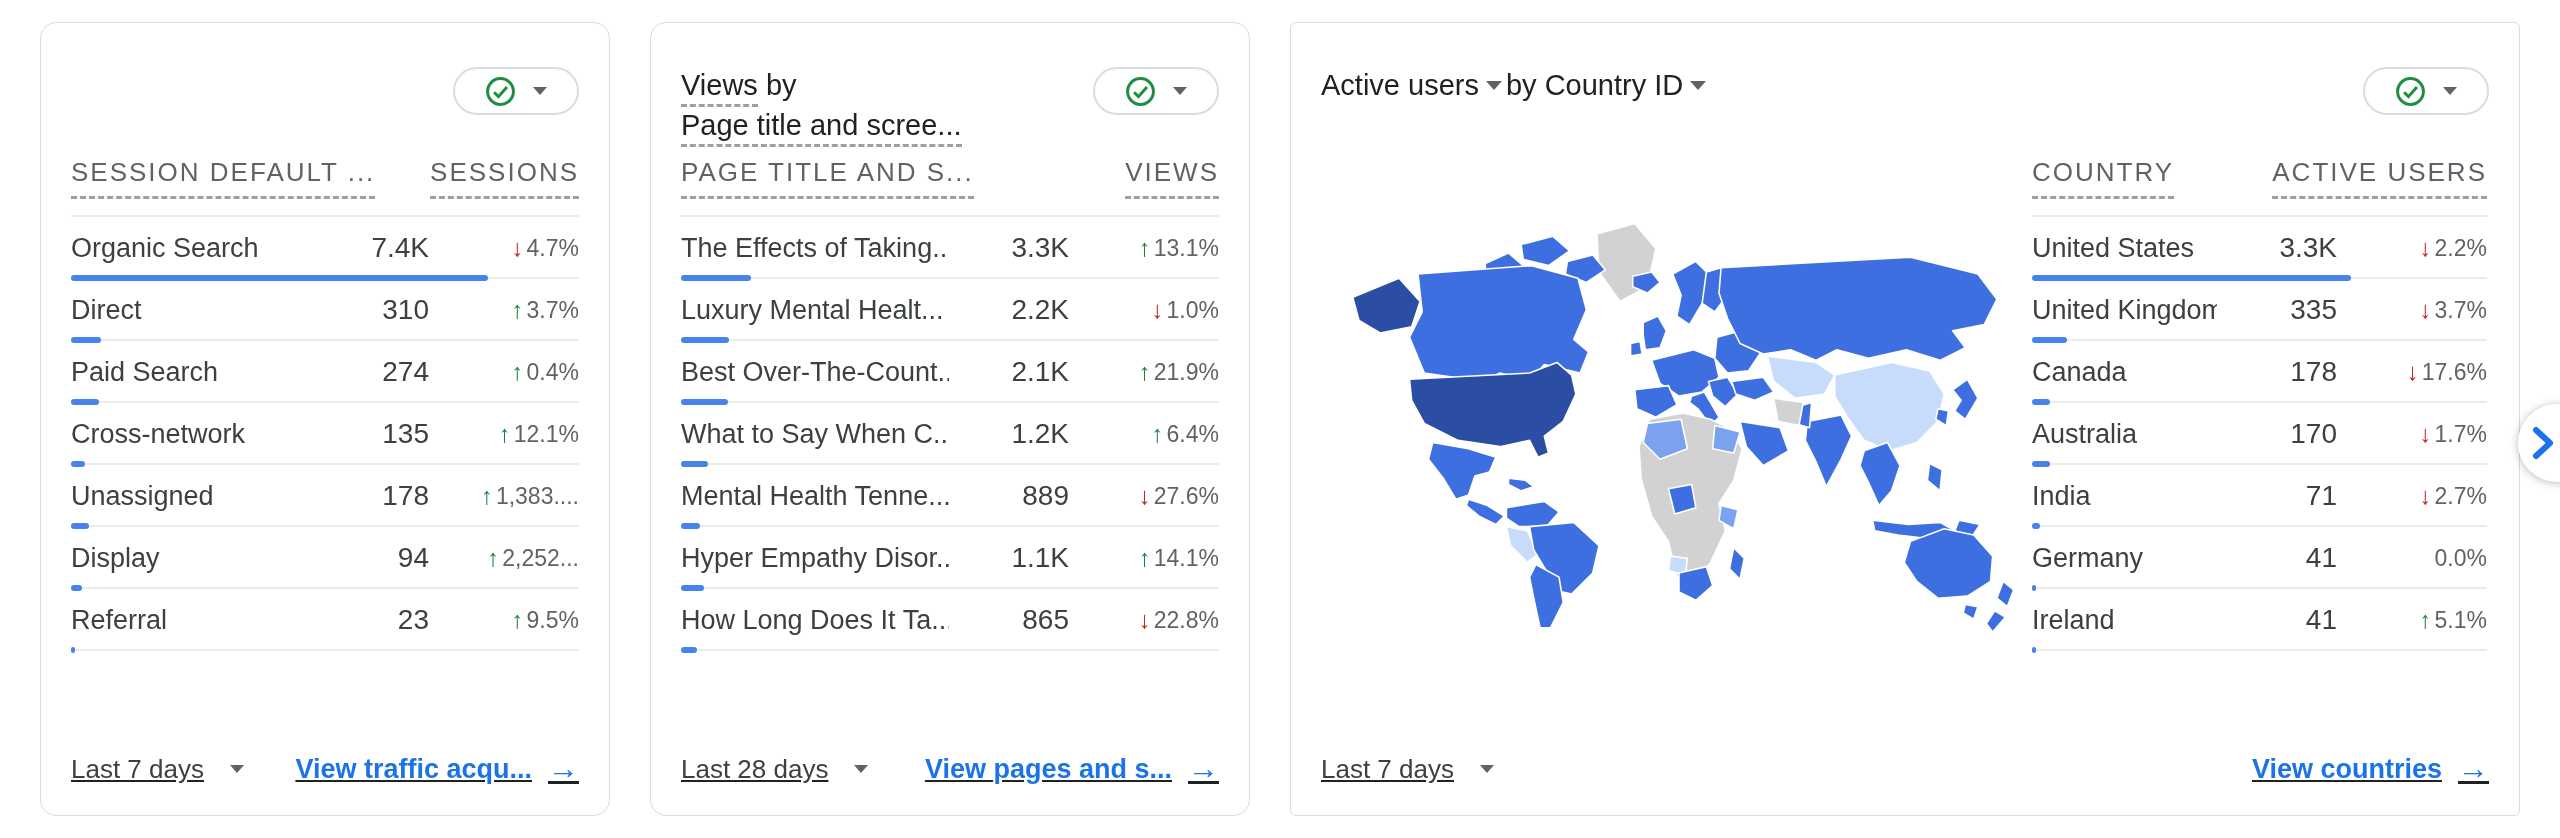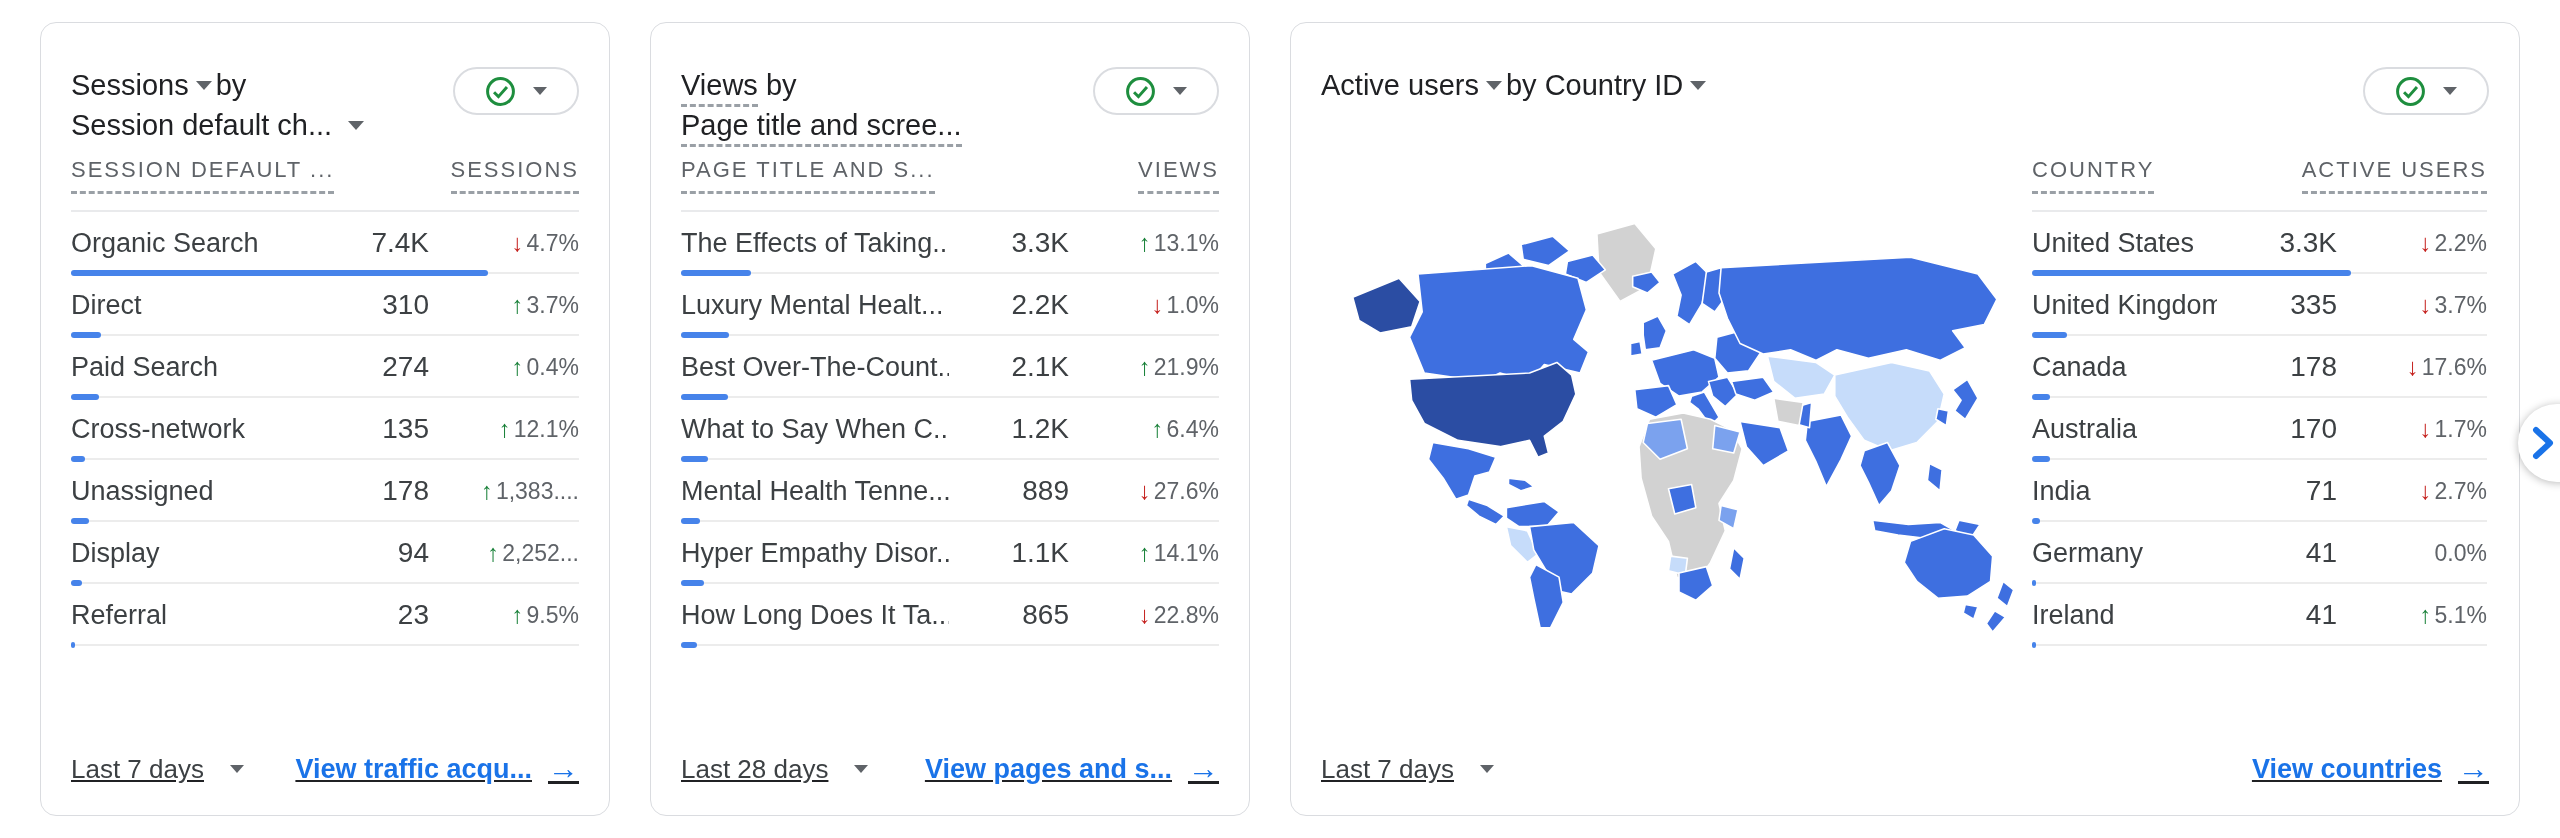--- a/index.html
+++ b/index.html
@@ -7,21 +7,21 @@
     width:2560px;height:838px;position:relative;background:#ffffff;
     font-family:"Liberation Sans","DejaVu Sans",sans-serif;overflow:hidden;
     color:var(--text-primary,#202124);
   }
   .card{
     position:absolute;top:22px;height:794px;background:#fff;
     border:1.5px solid var(--card-border,#dadce0);border-radius:16px;box-sizing:border-box;
   }
   #card-sessions{left:40px;width:570px;}
   #card-views{left:650px;width:600px;}
-  #card-countries{left:1290px;width:1230px;}
+  #card-countries{left:1290px;width:1230px;border-radius:6px;}
 
   .card-title{
     position:absolute;top:42px;left:30px;font-size:29px;line-height:40px;
     color:var(--text-primary,#202124);white-space:nowrap;
   }
   .tri{
     display:inline-block;width:0;height:0;
     border-left:8px solid transparent;border-right:8px solid transparent;
     border-top:9px solid #5f6368;margin:0 4px 3px 7px;vertical-align:middle;
   }
@@ -37,21 +37,21 @@
     position:absolute;top:44px;right:30px;width:126px;height:48px;background:#fff;
     border:2px solid #dadce0;border-radius:26px;display:flex;align-items:center;
     justify-content:center;gap:17px;box-sizing:border-box;
   }
   .pill svg{display:block;}
   .pill .check-c{stroke:var(--check-green,#1e8e3e);}
 
   .table-wrap{position:absolute;top:134px;left:30px;right:30px;}
   .cols{display:flex;justify-content:space-between;align-items:flex-end;}
   .col-h{
-    font-size:22px;letter-spacing:2px;color:var(--text-muted,#5f6368);
+    font-size:26px;letter-spacing:2px;color:var(--text-muted,#5f6368);
     padding-bottom:8px;border-bottom:3px dashed #9aa0a6;white-space:nowrap;
   }
   .tbl{margin-top:16px;border-top:2px solid #e9eaec;}
   .row{height:62px;position:relative;display:flex;align-items:center;}
   .row-label{flex:1;font-size:27px;color:var(--text-secondary,#3c4043);white-space:nowrap;overflow:hidden;}
   .row-value{width:120px;text-align:right;font-size:28px;color:var(--text-secondary,#3c4043);white-space:nowrap;}
   .row-trend{
     width:150px;font-size:23px;color:var(--text-muted,#5f6368);
     display:flex;justify-content:flex-end;align-items:center;gap:3px;white-space:nowrap;
   }
@@ -76,24 +76,20 @@
   .next-btn{
     position:absolute;right:-36px;top:404px;width:78px;height:78px;border-radius:50%;
     background:#fff;box-shadow:0 1px 8px rgba(0,0,0,.28);display:flex;align-items:center;
     padding-left:12px;box-sizing:border-box;cursor:pointer;
   }
 </style>
 </head>
 <body>
 
 <div class="card" id="card-sessions">
-  <div class="card-title">
-    <span class="t-select"><span>Sessions</span><span class="tri"></span></span><span>by</span><br>
-    <span class="t-select"><span>Session default ch...</span><span class="tri" style="margin-left:16px;"></span></span>
-  </div>
   <div class="pill">
     <svg width="31" height="31" viewBox="0 0 24 24">
       <circle class="check-c" cx="12" cy="12" r="10" fill="none" stroke-width="2.3"></circle>
       <path class="check-c" d="M7 12.6 L10.4 16 L17 8.6" fill="none" stroke-width="2.3"></path>
     </svg>
     <span class="tri-sm"></span>
   </div>
   <div class="table-wrap">
     <div class="cols">
       <span class="col-h">SESSION DEFAULT ...</span>

